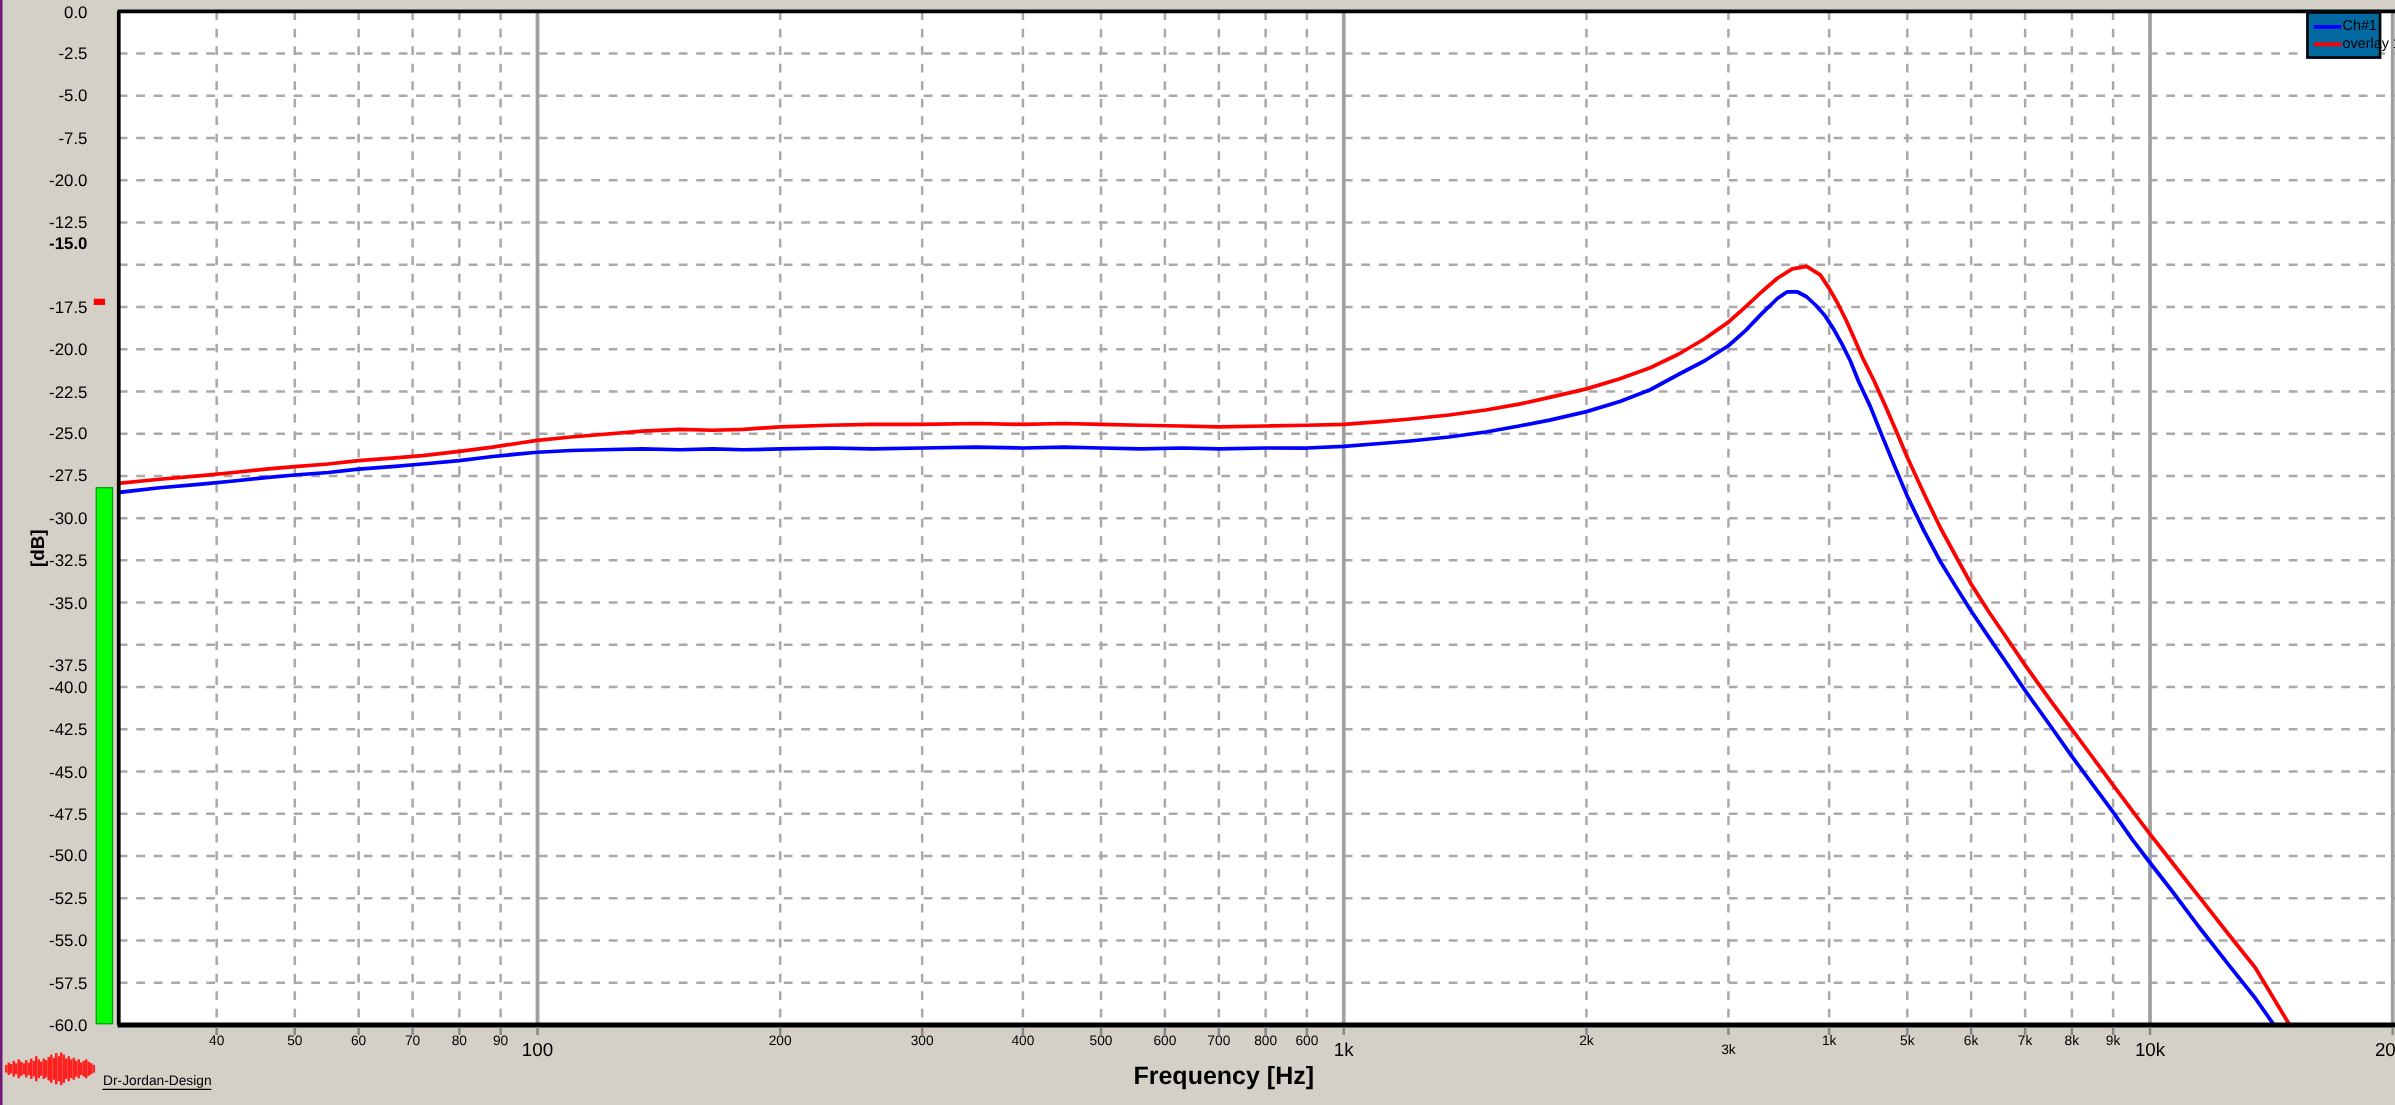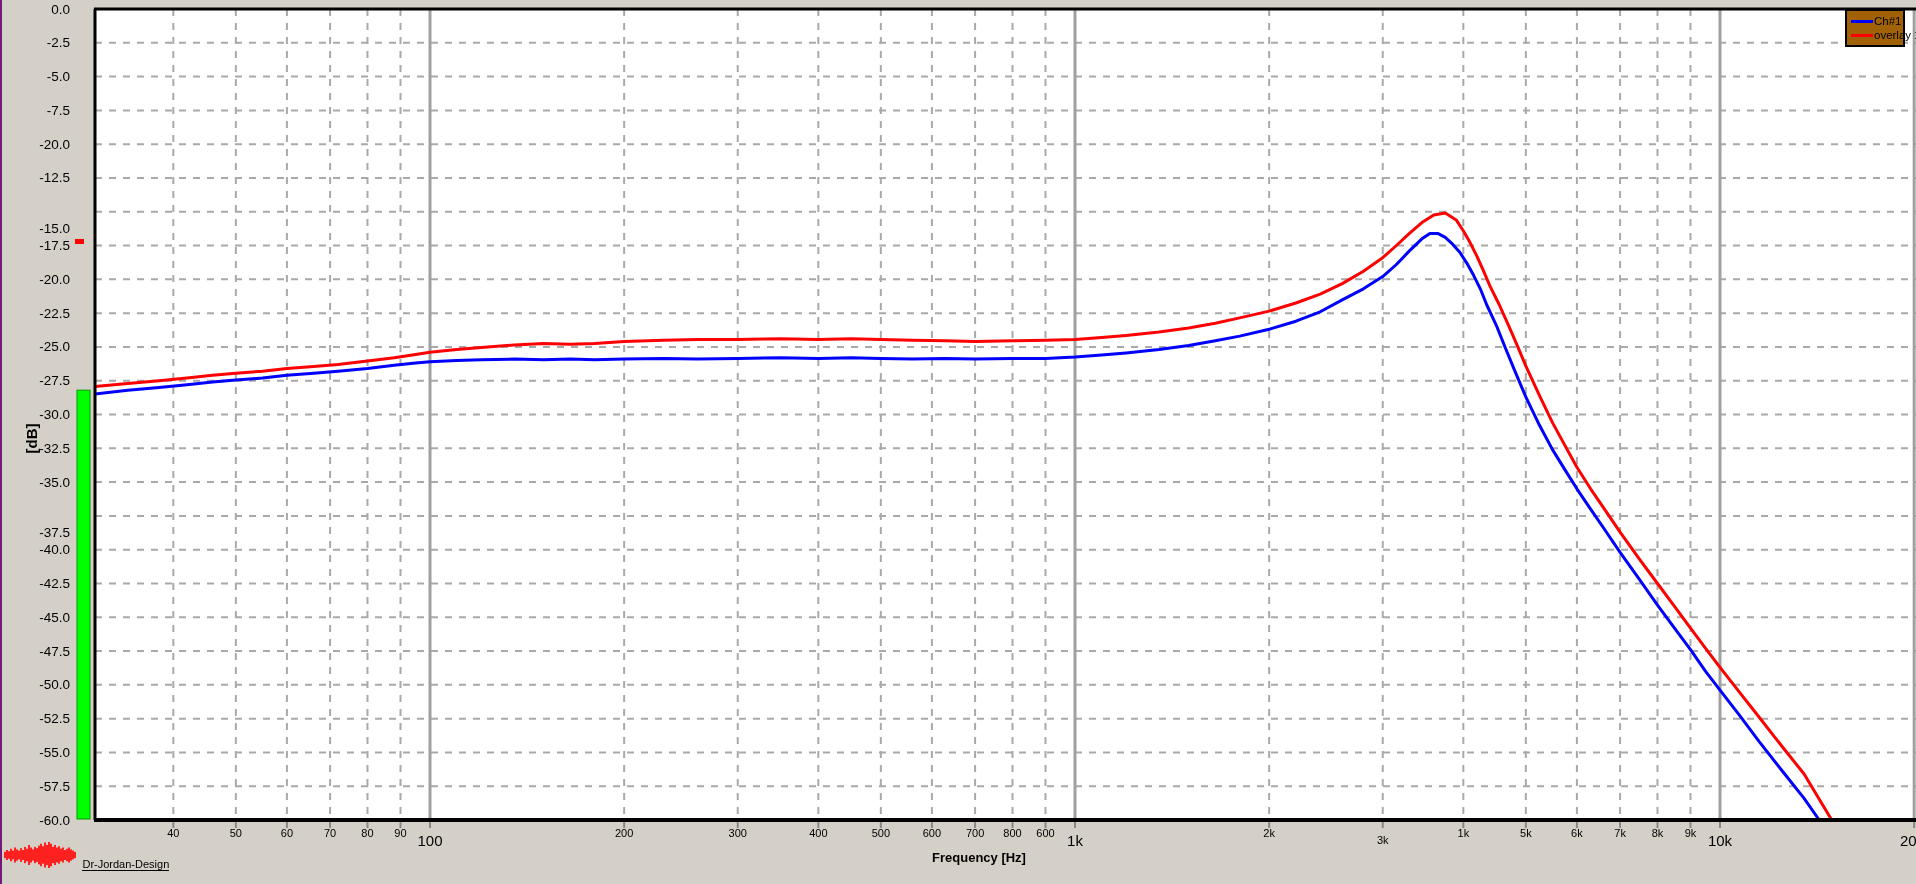--- a/index.html
+++ b/index.html
@@ -46,32 +46,32 @@
     transform: rotate(-90deg);
     transform-origin: center;
     white-space: nowrap;
   }
   .xtitle {
     position: absolute;
     left: 902px;
     top: 850px;
     width: 150px;
     text-align: center;
-    font-size: 13px;
+    font-size: 20px;
     font-weight: bold;
     color: #000;
     white-space: nowrap;
   }
   #legend {
     position: absolute;
     left: 1843px;
     top: 9px;
     width: 60px;
     height: 38px;
-    background: #a16207;
+    background: #0369a1;
     border: 2px solid #000;
     padding: 3px 2px 18px 4px;
   }
   .legend-row { display: flex; align-items: center; height: 14px; }
   .legend-line { width: 22px; height: 3px; flex: 0 0 22px; }
   .legend-label { font-size: 11.5px; color: #000; margin-left: 1px; white-space: nowrap; }
   #logo { position: absolute; left: 2px; top: 842px; }
   #logo-text {
     font-size: 11px;
     color: #000;
@@ -174,21 +174,21 @@
       <rect x="73" y="238.98666666666665" width="9" height="5" fill="#ff0000"></rect>
     </svg>
 
   <div id="ylabels">
       <div class="ylabel" style="left: 6px; top: 1.5px;">0.0</div>
       <div class="ylabel" style="left: 6px; top: 35.2917px;">-2.5</div>
       <div class="ylabel" style="left: 6px; top: 69.0833px;">-5.0</div>
       <div class="ylabel" style="left: 6px; top: 102.875px;">-7.5</div>
       <div class="ylabel" style="left: 6px; top: 136.667px;">-20.0</div>
       <div class="ylabel" style="left: 6px; top: 170.458px;">-12.5</div>
-      <div class="ylabel" style="left: 6px; top: 221px;">-15.0</div>
+      <div class="ylabel" style="left: 6px; top: 187px; font-weight: bold;">-15.0</div>
       <div class="ylabel" style="left: 6px; top: 238.042px;">-17.5</div>
       <div class="ylabel" style="left: 6px; top: 271.833px;">-20.0</div>
       <div class="ylabel" style="left: 6px; top: 305.625px;">-22.5</div>
       <div class="ylabel" style="left: 6px; top: 339.417px;">-25.0</div>
       <div class="ylabel" style="left: 6px; top: 373.208px;">-27.5</div>
       <div class="ylabel" style="left: 6px; top: 407px;">-30.0</div>
       <div class="ylabel" style="left: 6px; top: 440.792px;">-32.5</div>
       <div class="ylabel" style="left: 6px; top: 474.583px;">-35.0</div>
       <div class="ylabel" style="left: 6px; top: 525px;">-37.5</div>
       <div class="ylabel" style="left: 6px; top: 542.167px;">-40.0</div>

